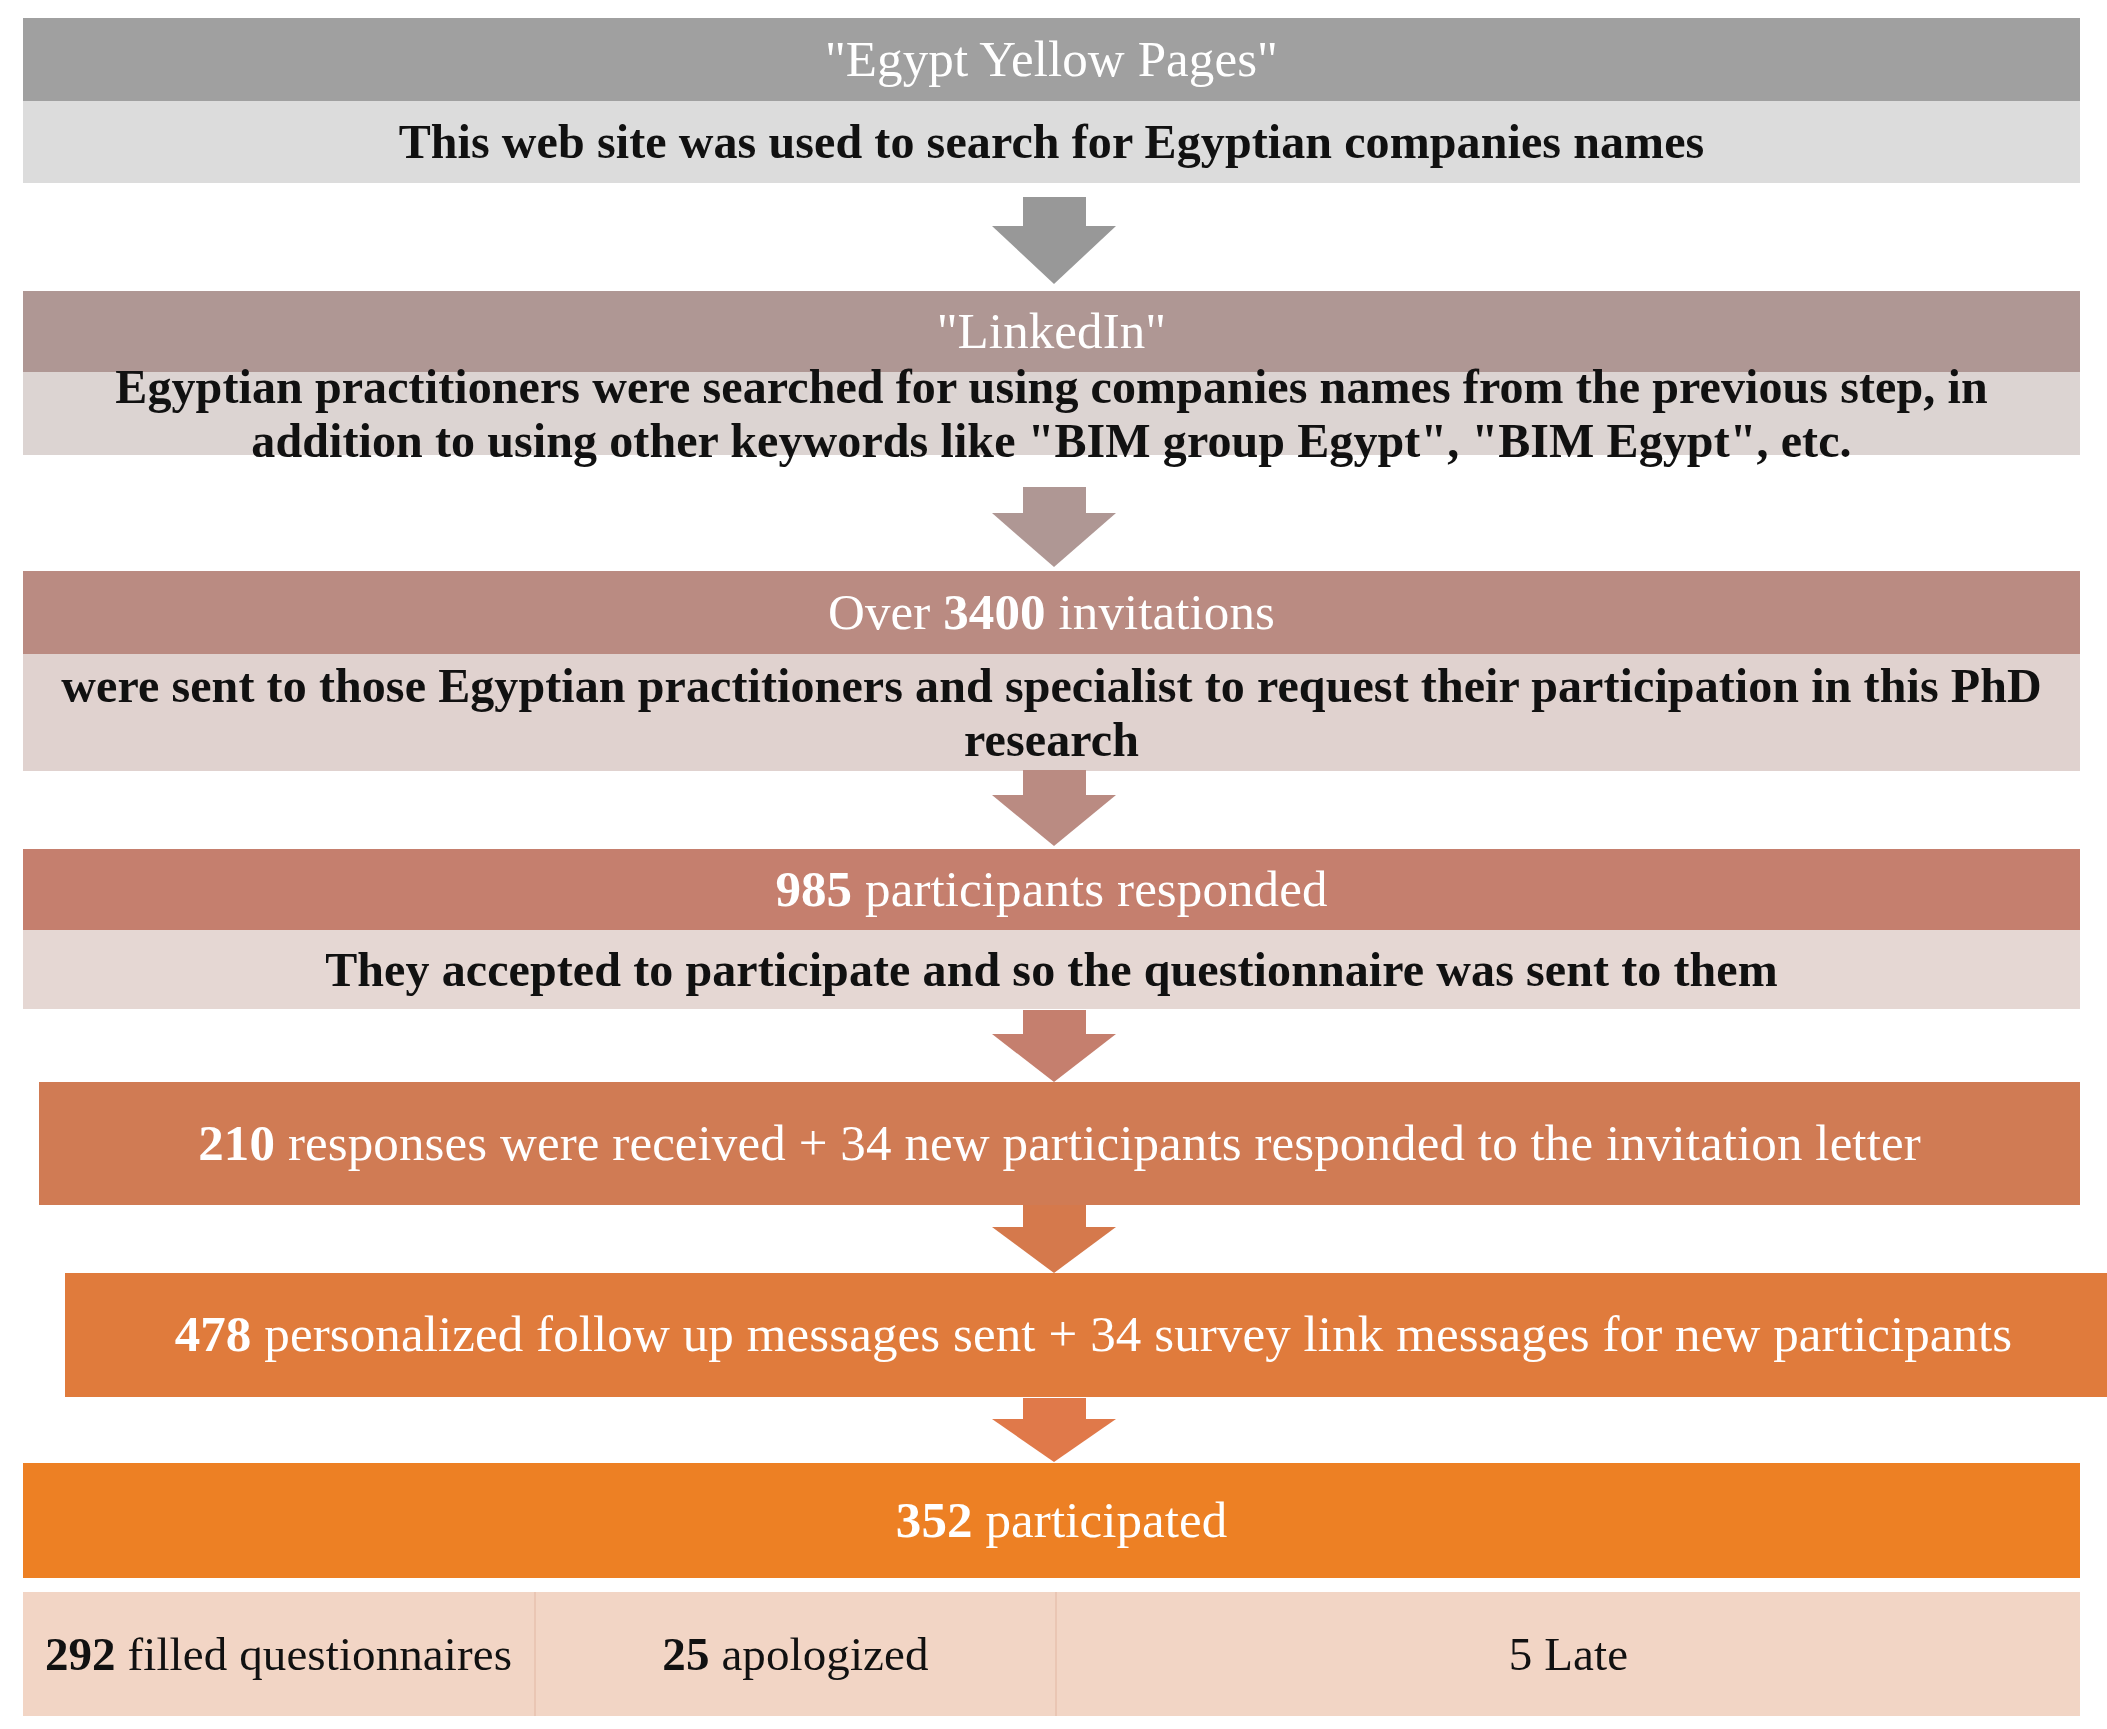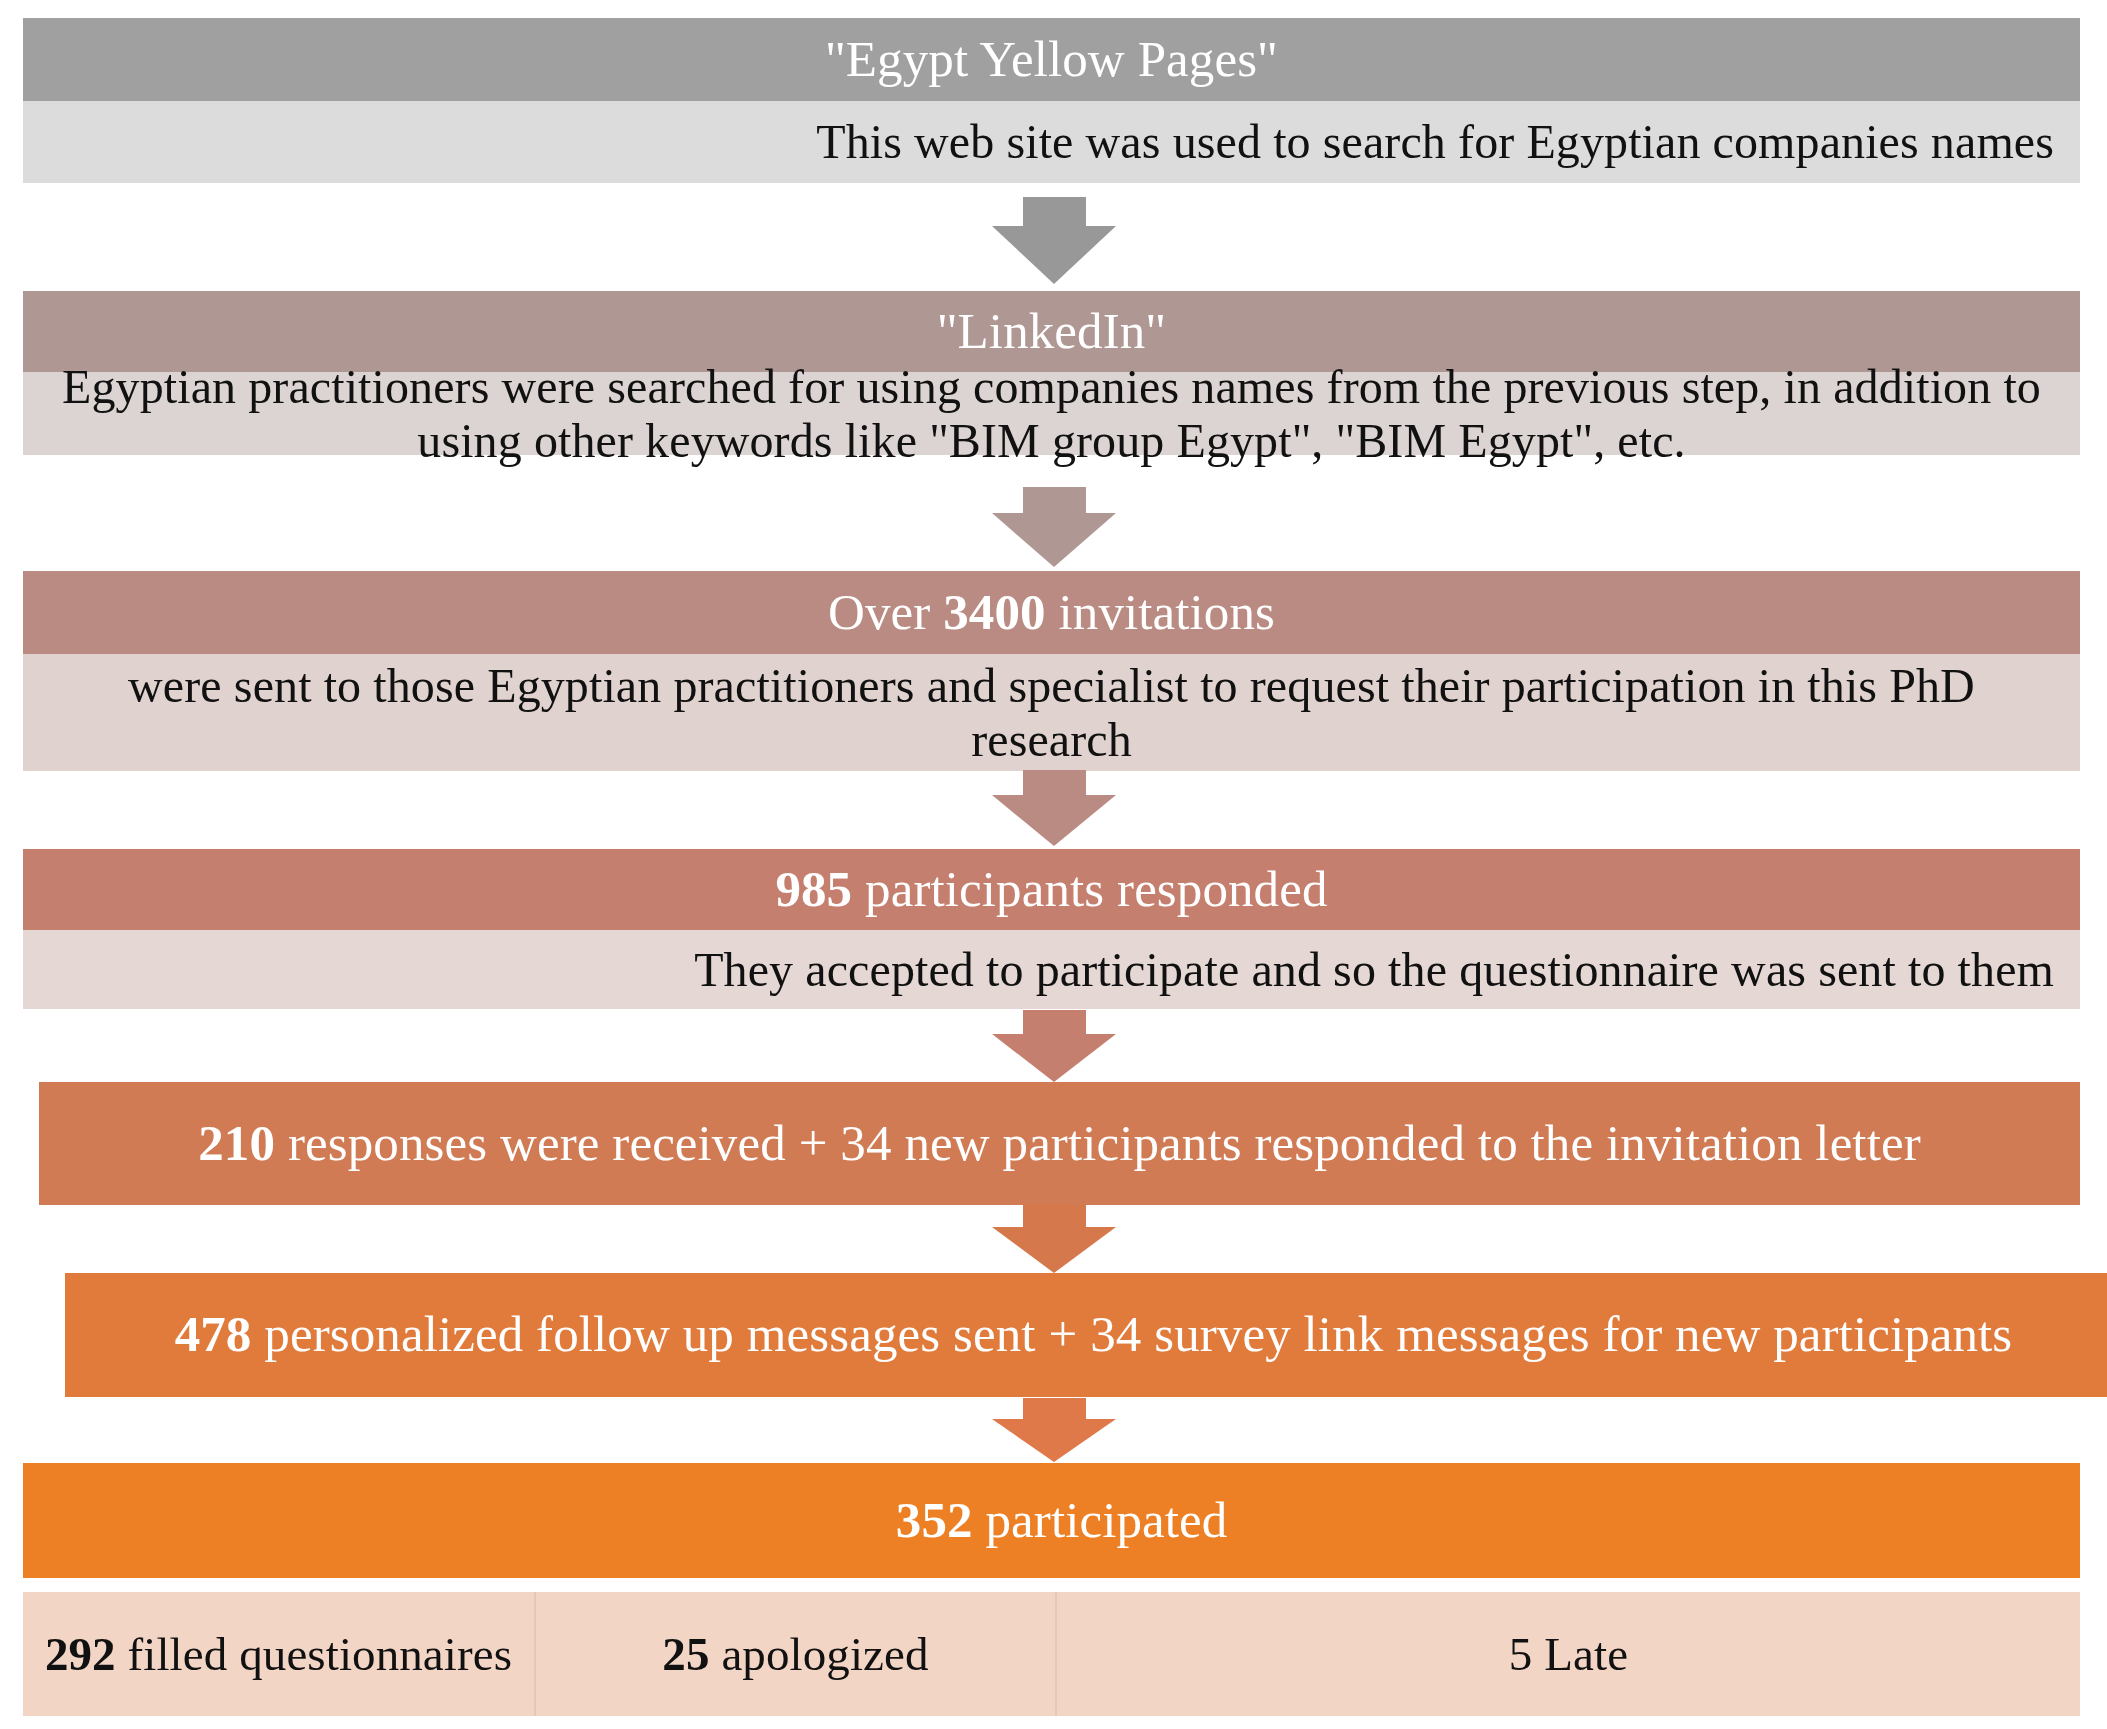--- a/index.html
+++ b/index.html
@@ -38,25 +38,26 @@
     color: #ffffff;
     padding: 2.6px 19.7px;
     line-height: 1.08;
   }
 
   .stage-body {
     width: 100%;
     box-sizing: border-box;
     display: flex;
     align-items: center;
-    justify-content: flex-end;
+    justify-content: center;
     text-align: center;
     color: #111111;
     padding: 12px 26px;
     line-height: 1.12;
+    font-weight: bold;
   }
 
   .t {
     font-size: 48px;
     letter-spacing: 0.1px;
   }
   .t-head {
     font-size: 51px;
   }
   .t.small {

